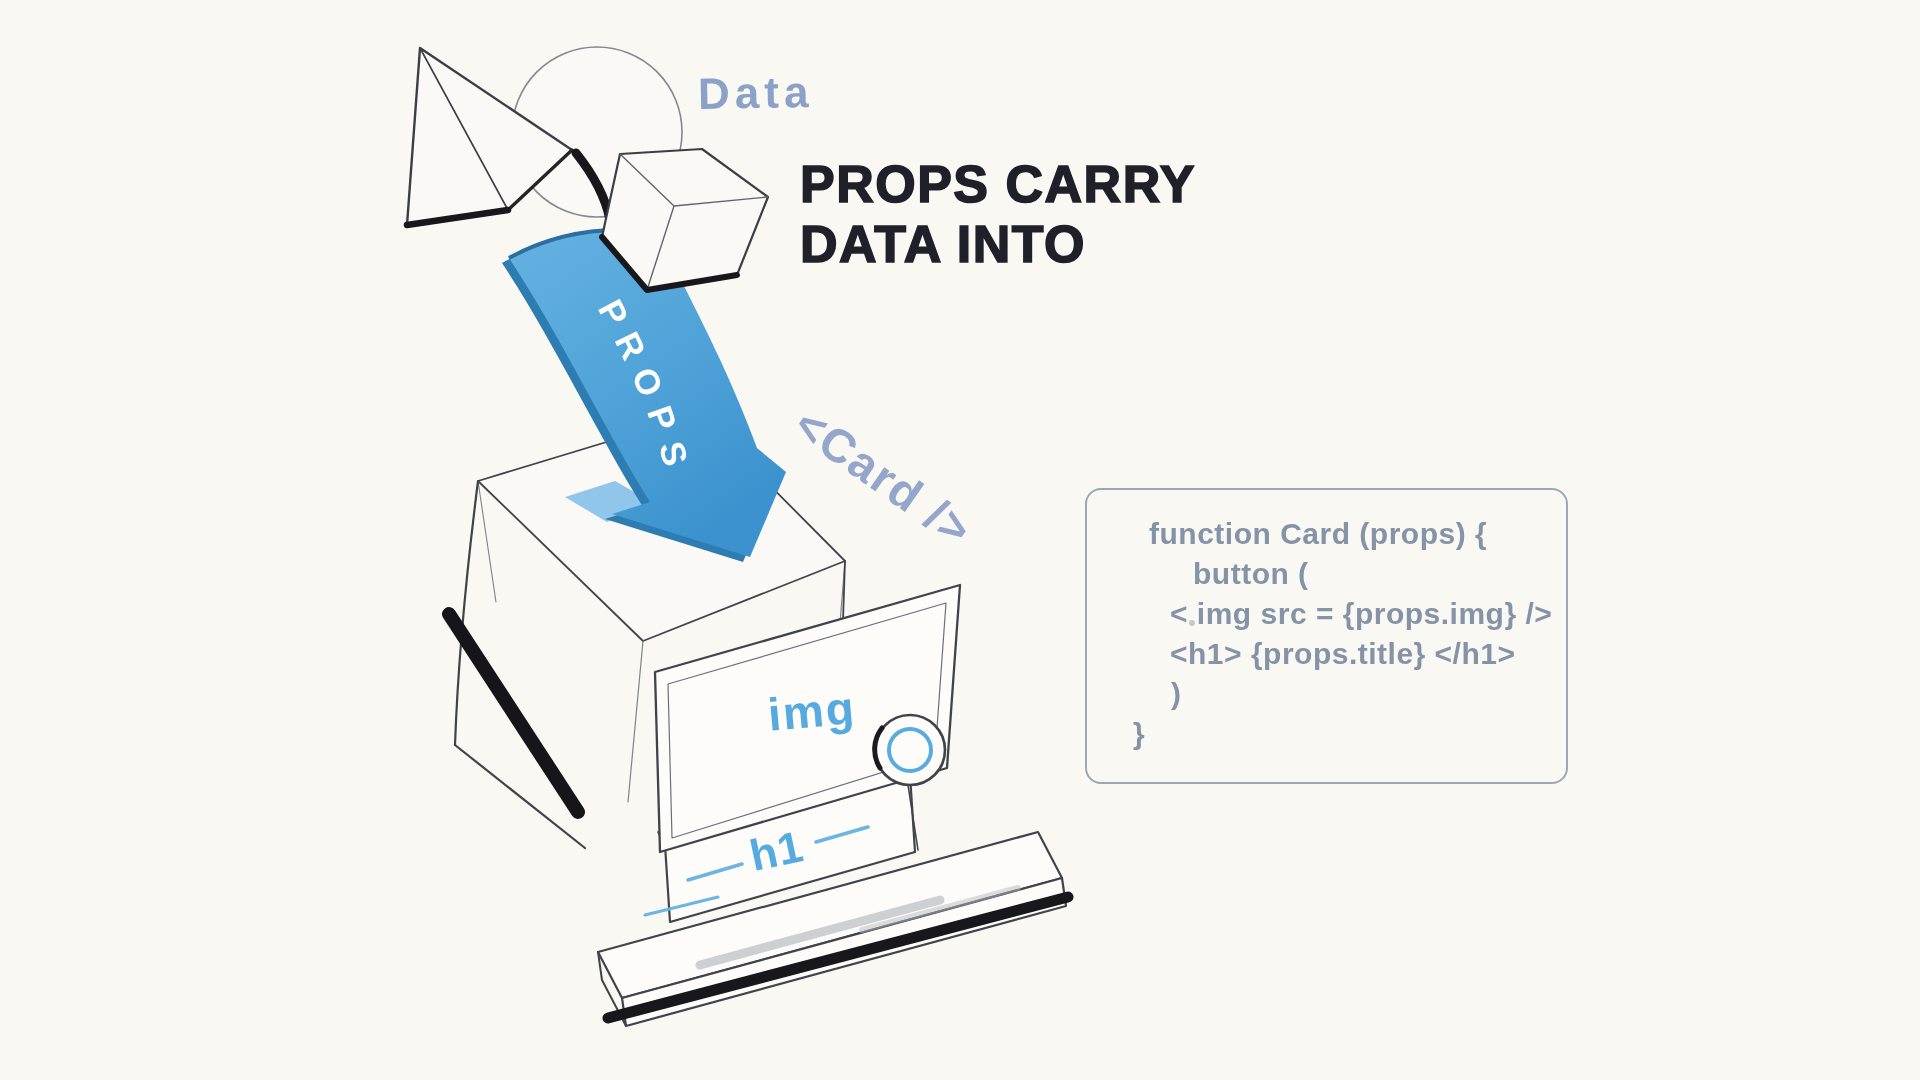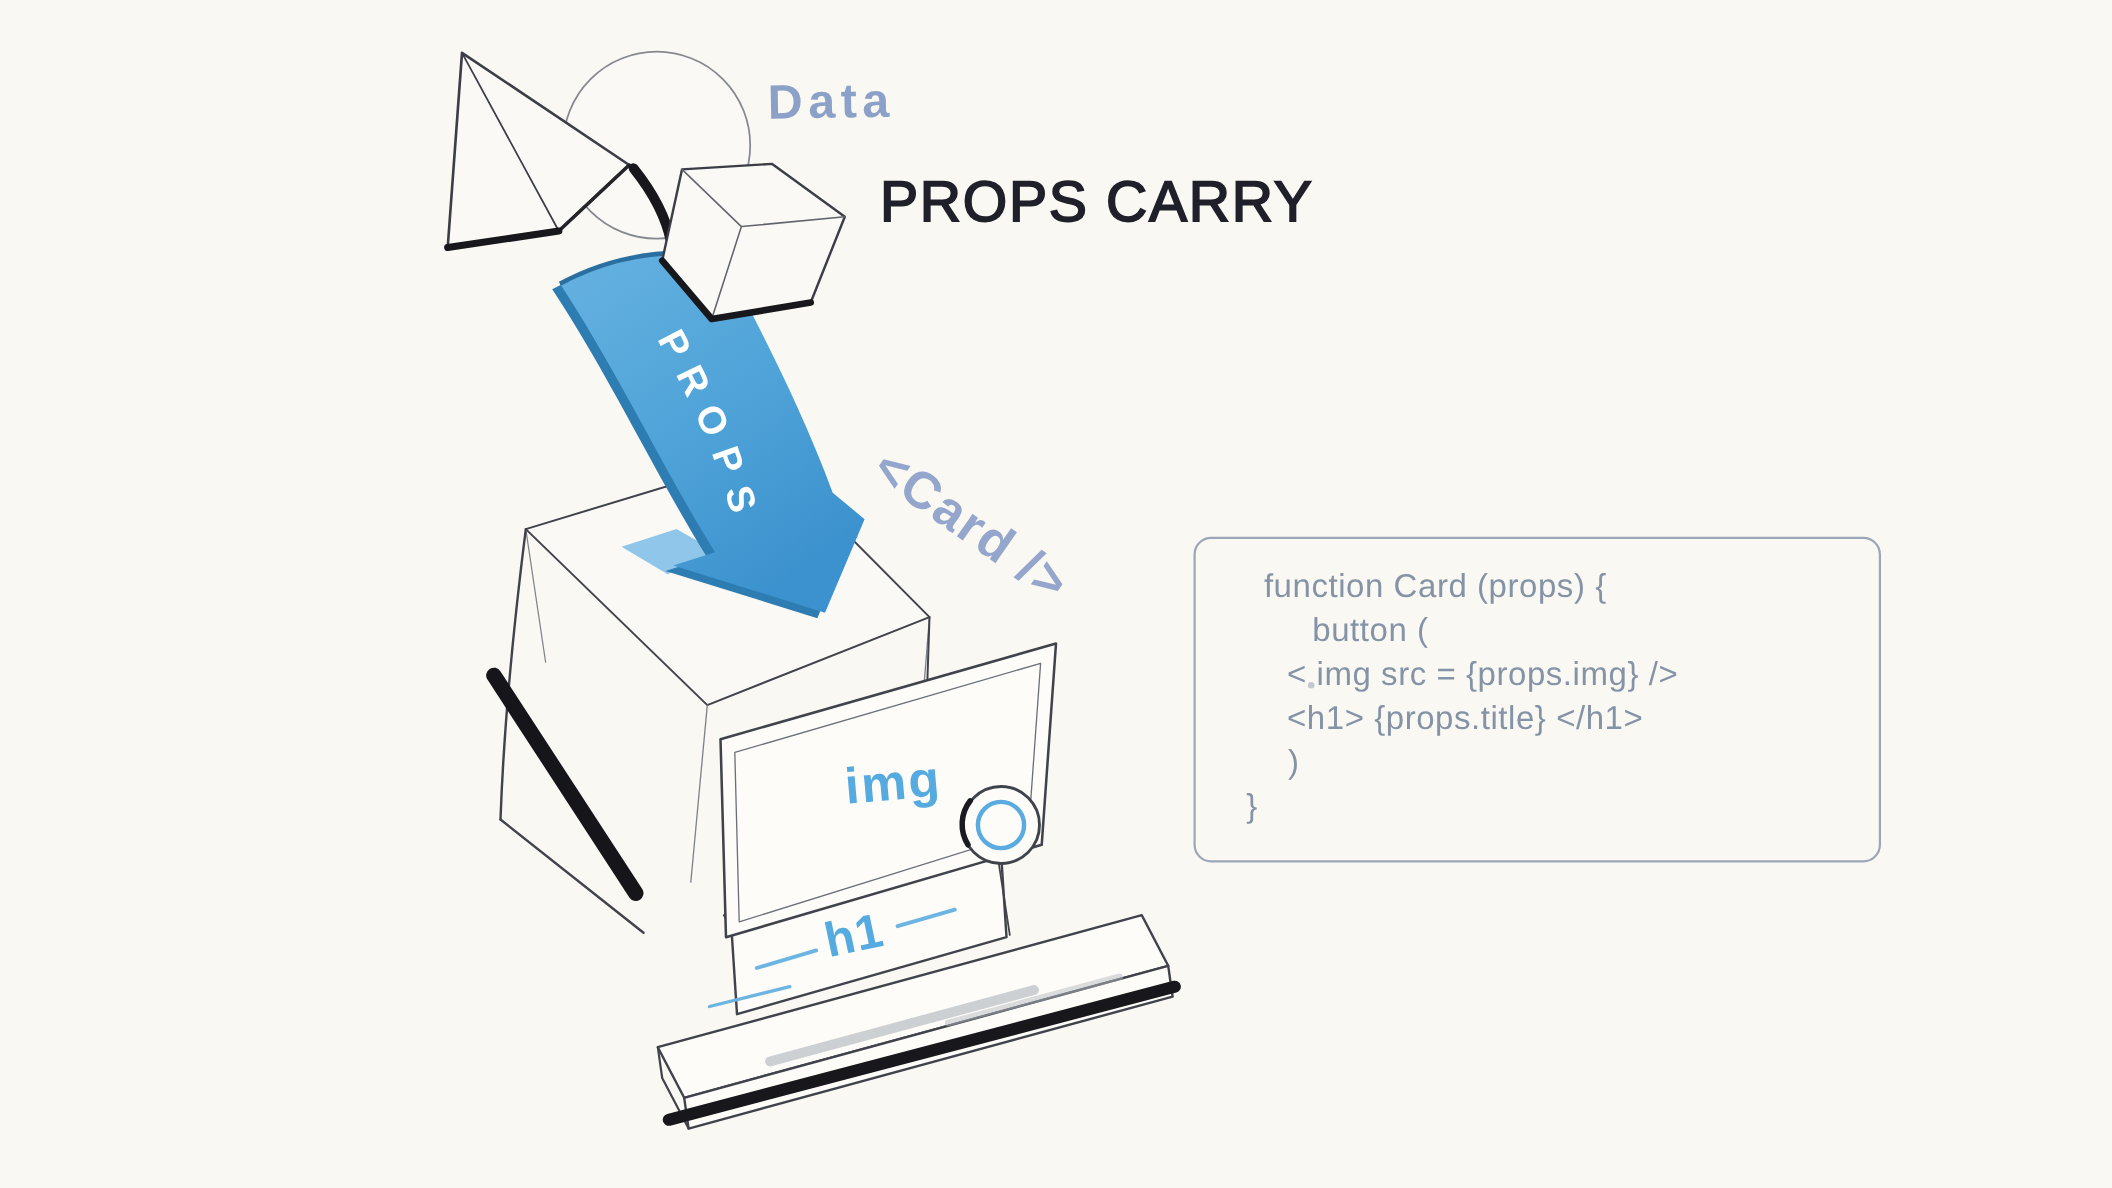--- a/index.html
+++ b/index.html
@@ -12,27 +12,27 @@
   .data-label{left:698px;top:68px;font-size:44px;color:#8ba1c8;letter-spacing:5px;
               transform:rotate(-1deg);}
   .card-tag{left:816px;top:396px;font-size:47px;color:#94a6cb;letter-spacing:2px;
             transform:rotate(35deg);transform-origin:left top;}
   .img-label{left:768px;top:684px;font-size:46px;color:#55aadf;letter-spacing:2px;
              transform:rotate(-5deg);}
   .h1-label{left:750px;top:826px;font-size:44px;color:#55aadf;letter-spacing:1px;
             transform:rotate(-12deg);}
 
   .heading{position:absolute;left:800px;top:154px;font-size:52px;line-height:60px;
-           font-weight:normal;color:#20202a;letter-spacing:1.5px;
+           font-weight:bold;color:#20202a;letter-spacing:1.5px;
            -webkit-text-stroke:1.6px #20202a;}
   .heading div{white-space:pre;}
 
-  .code-panel{position:absolute;left:1085px;top:488px;width:625px;height:296px;
+  .code-panel{position:absolute;left:1085px;top:488px;width:483px;height:296px;
               border:2.5px solid #9ba7b7;border-radius:16px;box-sizing:border-box;
-              padding-top:24px;color:#8593a7;font-size:30px;font-weight:normal;
+              padding-top:24px;color:#8593a7;font-size:30px;font-weight:bold;
               letter-spacing:.5px;}
   .code-line{height:40px;line-height:40px;white-space:pre;}
   .ind0{margin-left:62px;} .ind1{margin-left:106px;} .ind2{margin-left:83px;}
   .ind3{margin-left:84px;}  .ind4{margin-left:46px;}
 </style>
 </head>
 <body>
 
 <div id="stage">
 
@@ -117,20 +117,21 @@
       <circle cx="910" cy="750" r="21" fill="none" stroke="#5aabdf" stroke-width="4"></circle>
     </g>
 
     <circle cx="1192" cy="623" r="3" fill="#c4c9cf"></circle>
   </svg>
 
   <div class="label data-label">Data</div>
 
   <div class="heading">
     <div>PROPS CARRY</div>
+    <div>DATA INTO</div>
   </div>
 
   <div class="label card-tag">&lt;Card /&gt;</div>
 
   <div class="label img-label">img</div>
 
   <div class="label h1-label">h1</div>
 
   <div class="code-panel">
     <div class="code-line ind0">function Card (props) {</div>

